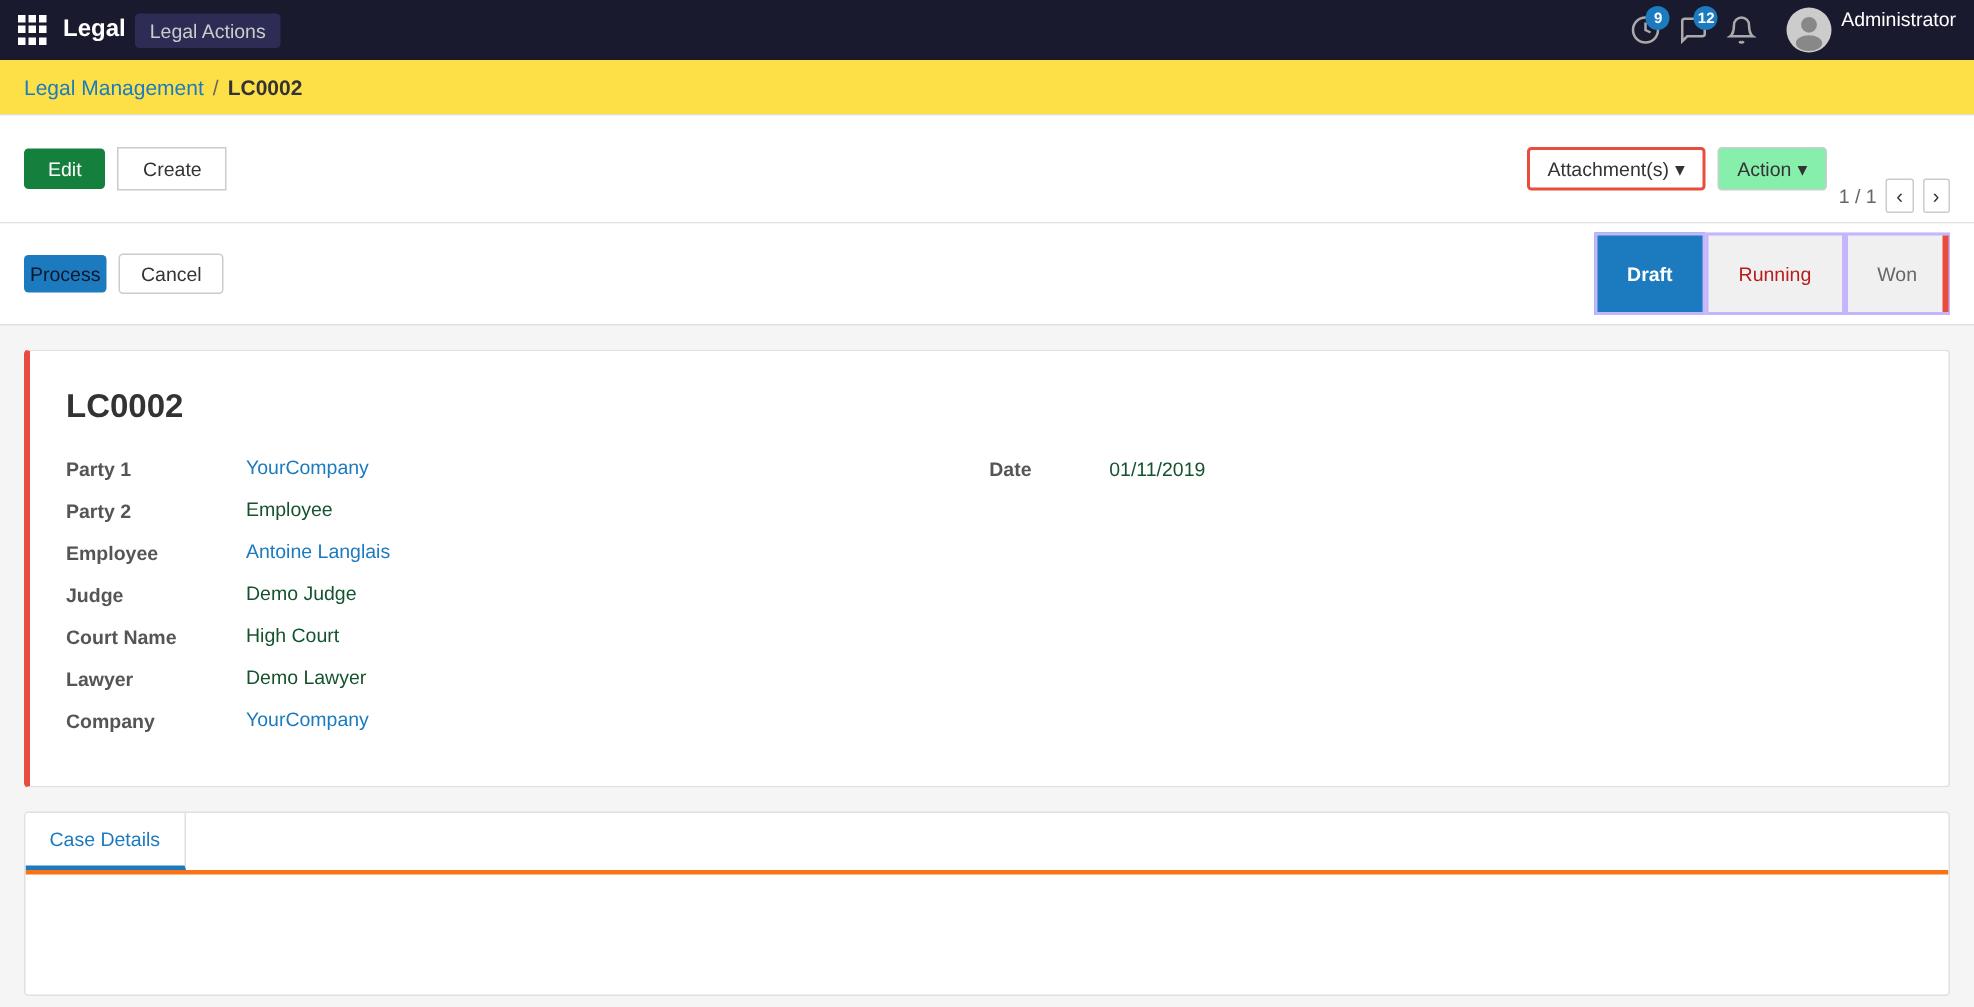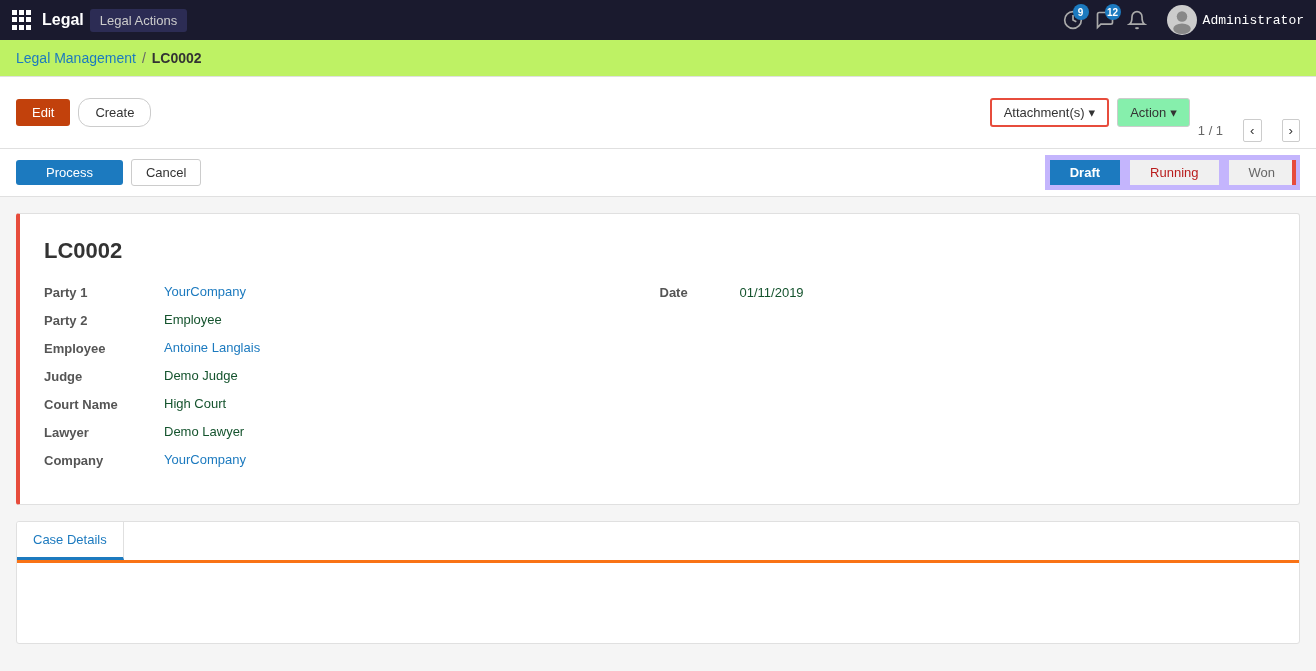--- a/index.html
+++ b/index.html
@@ -38,32 +38,32 @@
     }
     .nav-icon-wrap .badge {
       position: absolute; top: -6px; right: -6px;
       background: #1c7abf; color: white; border-radius: 50%;
       width: 16px; height: 16px; font-size: 10px;
       display: flex; align-items: center; justify-content: center;
       font-weight: bold;
     }
     .nav-icon-wrap svg { vertical-align: middle; }
     .user-section {
-      display: flex; align-items: center; gap: 6px; cursor: pointer; margin-left: 8px; font-family: Liberation Mono, monospace;
+      display: flex; gap: 6px; cursor: pointer; margin-left: 8px;
     }
     .user-avatar {
       width: 30px; height: 30px; border-radius: 50%; overflow: hidden;
       background: #ccc; display: flex; align-items: center; justify-content: center;
     }
     .user-avatar svg { width: 28px; height: 28px; }
     .user-name { color: white; font-size: 13px; }
 
     
     .breadcrumb-bar {
-      background: #bef264;
+      background: #fde047;
       padding: 10px 16px;
       display: flex;
       align-items: center;
       border-bottom: 1px solid #e0e0e0;
     }
     .breadcrumb-bar .breadcrumb-link {
       color: #1c7abf; font-size: 14px; cursor: pointer; text-decoration: none;
     }
     .breadcrumb-bar .breadcrumb-sep {
       color: #666; margin: 0 6px; font-size: 14px;
@@ -76,70 +76,70 @@
     .action-bar {
       background: white;
       padding: 6px 16px;
       display: flex;
       align-items: center;
       gap: 8px;
       border-bottom: 1px solid #e0e0e0;
       position: relative;
     }
     .btn-edit {
-      background: #c2410c; color: white; border: none;
+      background: #15803d; color: white; border: none;
       padding: 6px 16px; border-radius: 3px; cursor: pointer; font-size: 13px; text-align: right;
     }
     .btn-create {
       background: white; color: #333; border: 1px solid #ccc;
-      padding: 6px 16px; border-radius: 12px; cursor: pointer; font-size: 13px;
+      padding: 6px 16px; border-radius: 0; cursor: pointer; font-size: 13px;
     }
     .spacer { flex: 1; }
     .attachment-btn {
       border: 2px solid #e74c3c; padding: 5px 12px; border-radius: 3px;
       background: white; cursor: pointer; font-size: 13px; color: #333;
       display: flex; align-items: center; gap: 4px;
     }
     .action-btn {
       border: 1px solid #ccc; padding: 6px 12px; border-radius: 3px;
       background: #86efac; cursor: pointer; font-size: 13px; color: #333;
       display: flex; align-items: center; gap: 4px;
     }
     .pagination {
-      display: flex; align-items: center; gap: 20px; font-size: 13px; color: #666; margin-top: 36px;
+      display: flex; align-items: center; gap: 6px; font-size: 13px; color: #666; margin-top: 36px;
     }
     .pagination .pag-nav {
       background: white; border: 1px solid #ccc; padding: 3px 6px;
       cursor: pointer; border-radius: 2px; color: #333;
     }
 
     
     .status-bar {
       background: white;
       padding: 6px 16px;
       display: flex;
       align-items: center;
       gap: 8px;
       border-bottom: 1px solid #e0e0e0;
       position: relative;
     }
     .btn-process {
-      background: #1c7abf; color: #ffffff; border: none;
-      padding: 5px 30px; border-radius: 3px; cursor: pointer; font-size: 13px;
+      background: #1c7abf; color: #0f172a; border: none;
+      padding: 5px 4px; border-radius: 3px; cursor: pointer; font-size: 13px;
     }
     .btn-cancel {
       background: white; color: #333; border: 1px solid #ccc;
       padding: 5px 14px; border-radius: 3px; cursor: pointer; font-size: 13px;
     }
     .status-steps {
       display: flex; align-items: center; gap: 0; margin-left: auto;
     }
     .status-step {
-      padding: 5px 20px; font-size: 13px; color: #666; position: relative;
-      background: #f0f0f0; border: 5px solid #c4b5fd;
+      padding: 18px 20px; font-size: 13px; color: #666; position: relative;
+      background: #f0f0f0; border: 2px solid #c4b5fd;
     }
     .status-step.active {
       background: #1c7abf; color: white; font-weight: bold;
     }
     .status-step.running {
       background: #f0f0f0; color: #b91c1c;
     }
     .status-step.won {
       background: #f0f0f0; color: #666;
     }

